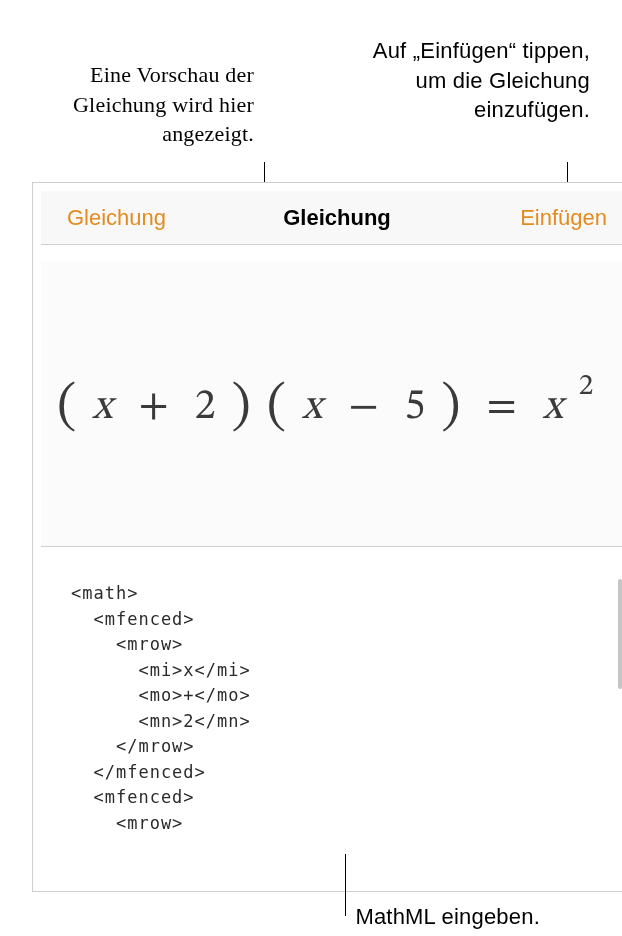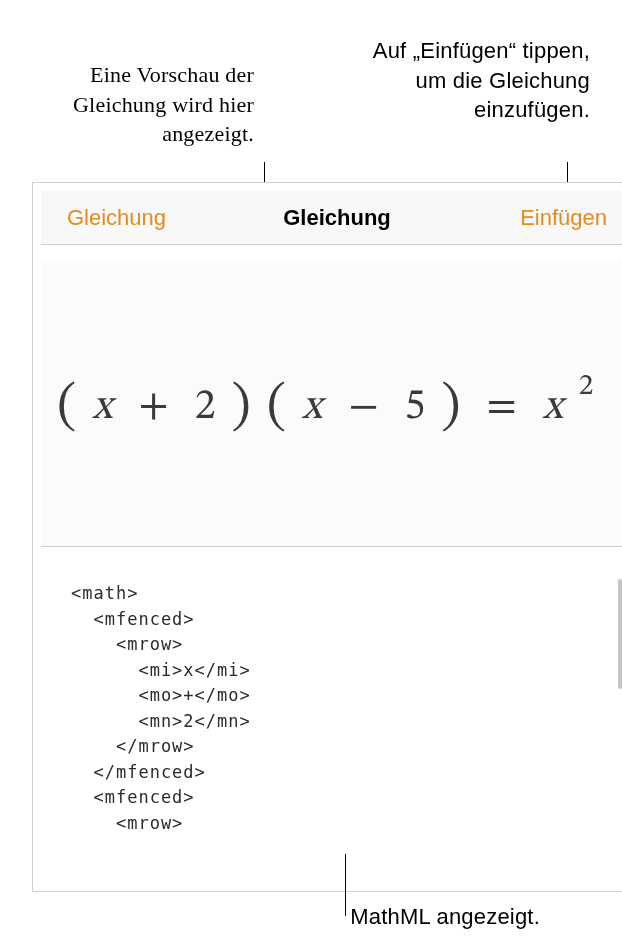--- a/index.html
+++ b/index.html
@@ -153,13 +153,13 @@
 <span>      &lt;mn&gt;2&lt;/mn&gt;</span>
 <span>    &lt;/mrow&gt;</span>
 <span>  &lt;/mfenced&gt;</span>
 <span>  &lt;mfenced&gt;</span>
 <span>    &lt;mrow&gt;</span></div>
     <div class="scrollbar"></div>
   </div>
 </div>
 
 <div class="leader" style="left:321px; top:830px; width:1px; height:62px;"></div>
-<div class="callout callout-bottom">MathML angezeigt.</div>
+<div class="callout callout-bottom">MathML eingeben.</div>
 
 </body></html>

